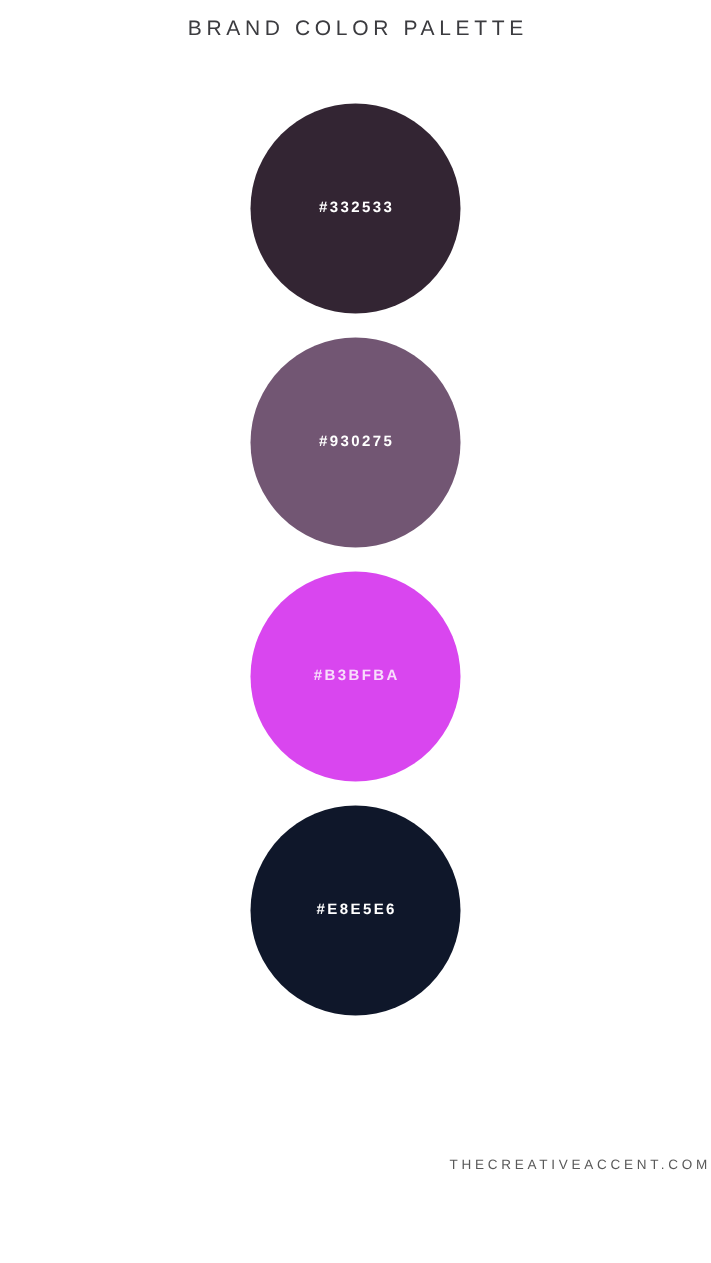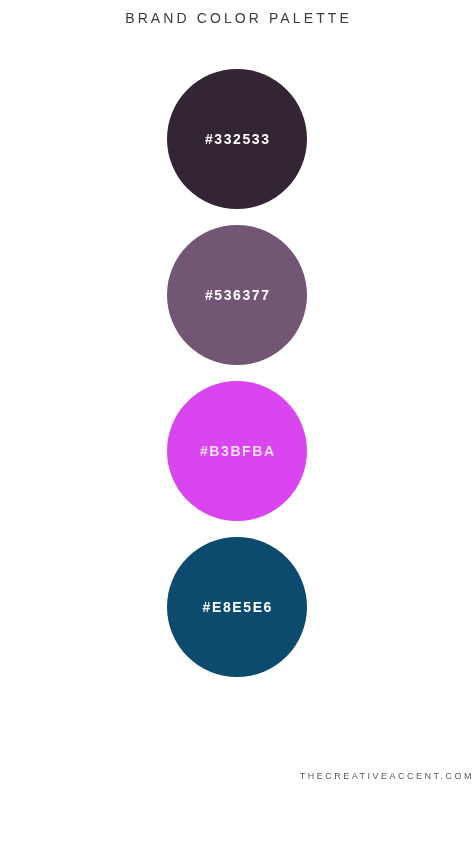--- a/index.html
+++ b/index.html
@@ -68,21 +68,21 @@
     align-items: center;
     justify-content: center;
     margin-bottom: 16px;
   }
   .swatch:last-child {
     margin-bottom: 0;
   }
   .swatch-label {
     font-family: "Liberation Sans", sans-serif;
     font-weight: 700;
-    font-size: 14px;
+    font-size: 10px;
     line-height: 12px;
     letter-spacing: 1.6px;
     text-indent: 1.6px;
     color: #ffffff;
     white-space: nowrap;
   }
   .swatch-label.dim {
     color: rgba(255, 255, 255, 0.82);
   }
 
@@ -119,28 +119,28 @@
     <div class="subtitle" style="color: rgb(59, 59, 63);">BRAND COLOR PALETTE</div>
   </div>
 
   <div class="swatches">
 
     <div class="swatch" style="background: rgb(51, 37, 51);">
       <span class="swatch-label">#332533</span>
     </div>
 
     <div class="swatch" style="background: rgb(114, 86, 115);">
-      <span class="swatch-label">#536377</span>
+      <span class="swatch-label">#930275</span>
     </div>
 
     <div class="swatch" style="background: #d946ef;">
       <span class="swatch-label dim">#B3BFBA</span>
     </div>
 
-    <div class="swatch" style="background: #0c4a6e;">
+    <div class="swatch" style="background: #0f172a;">
       <span class="swatch-label">#E8E5E6</span>
     </div>
 
   </div>
 
   <div class="footer">
     <div class="footer-text" style="color: rgb(89, 89, 89);">THECREATIVEACCENT.COM</div>
   </div>
 
 </div>

